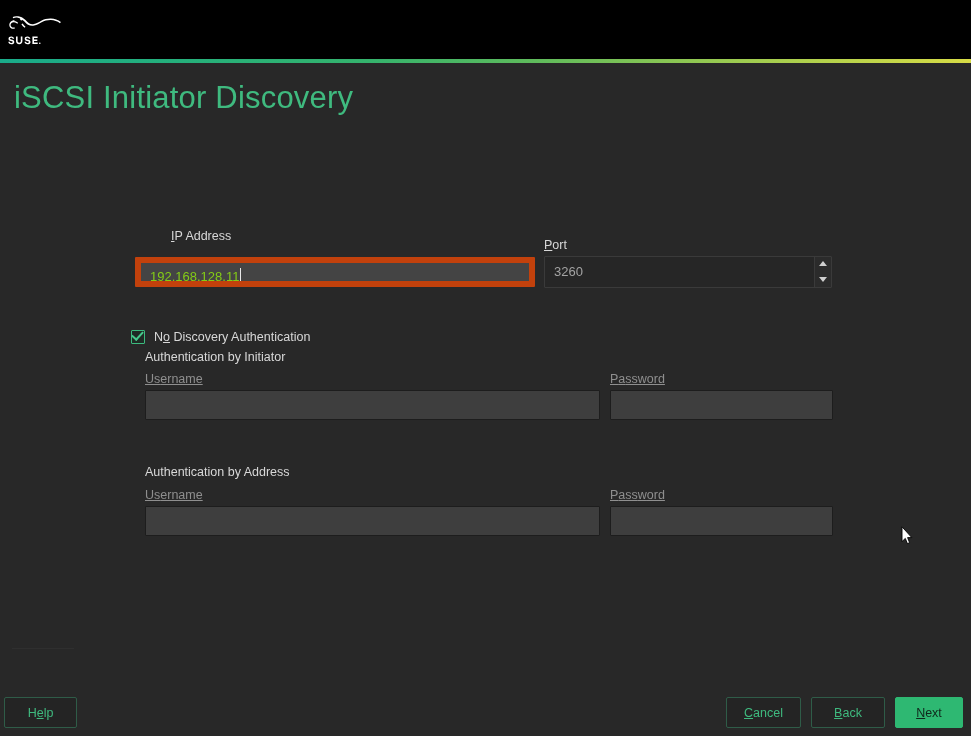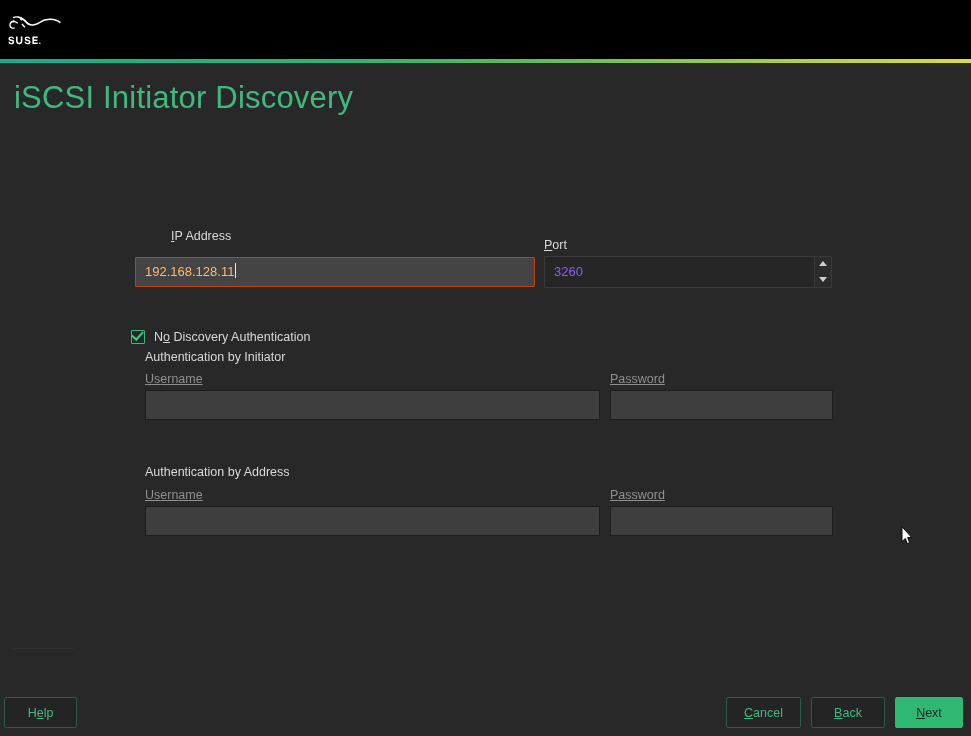--- a/index.html
+++ b/index.html
@@ -73,22 +73,22 @@
   .field-label.dim {
     color: #8f8f8f;
     text-decoration: underline;
   }
   .acc { text-decoration: underline; }
 
   .text-input {
     position: absolute;
     box-sizing: border-box;
     background: #444444;
-    border: 1px solid #c2410c;
-    color: #fdba74;
+    border: 6px solid #c2410c;
+    color: #84cc16;
     font-size: 13px;
     font-family: "Liberation Sans", "DejaVu Sans", sans-serif;
     padding: 0 9px;
     line-height: 28px;
     height: 30px;
     border-radius: 1px;
     white-space: nowrap;
     overflow: hidden;
   }
   .text-input.disabled {
@@ -114,21 +114,21 @@
     box-sizing: border-box;
     background: #262626;
     border: 1px solid #3a3a3a;
     border-radius: 1px;
   }
   #port-value {
     position: absolute;
     left: 9px; top: 0;
     line-height: 30px;
     font-size: 13px;
-    color: #8b5cf6;
+    color: #a3a3a3;
   }
   #port-spin-buttons {
     position: absolute;
     right: 0; top: 0;
     width: 16px; height: 30px;
     border-left: 1px solid #3a3a3a;
     background: #2b2b2b;
   }
   .spin-btn {
     position: relative;

